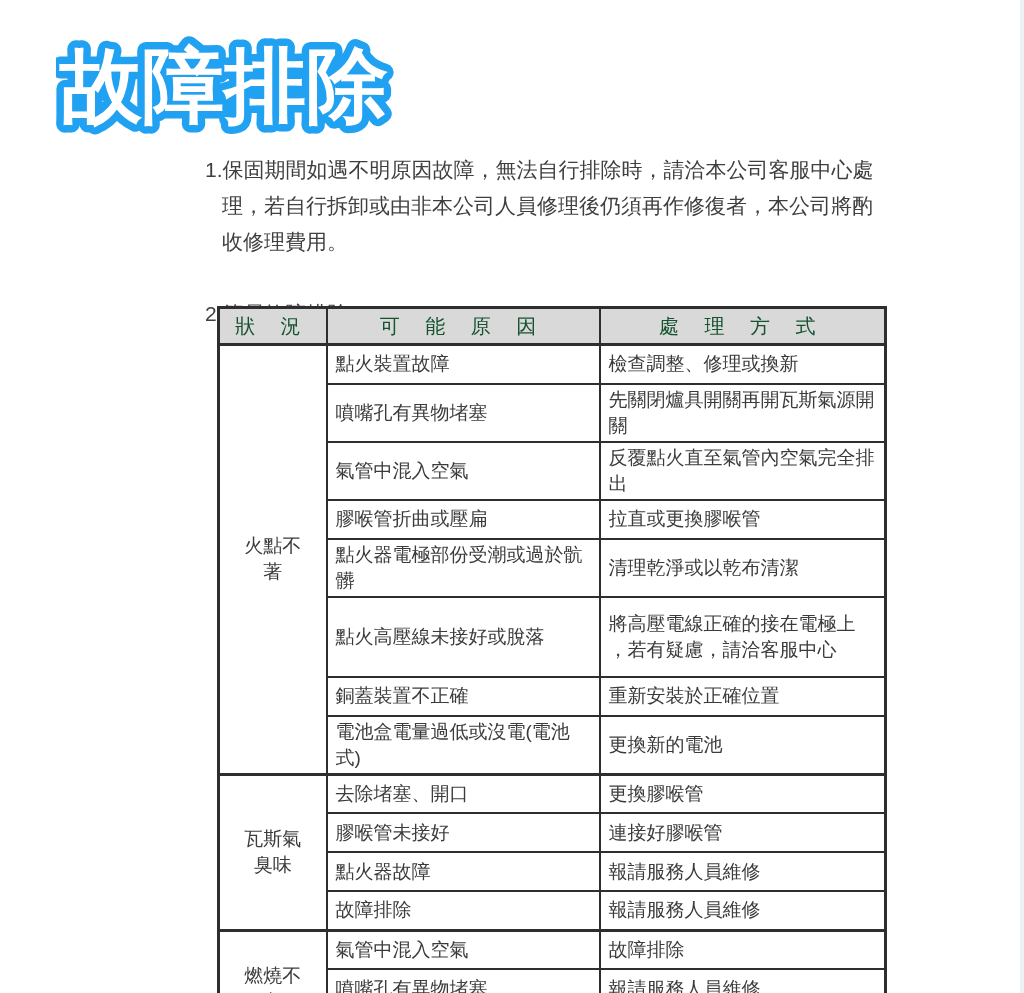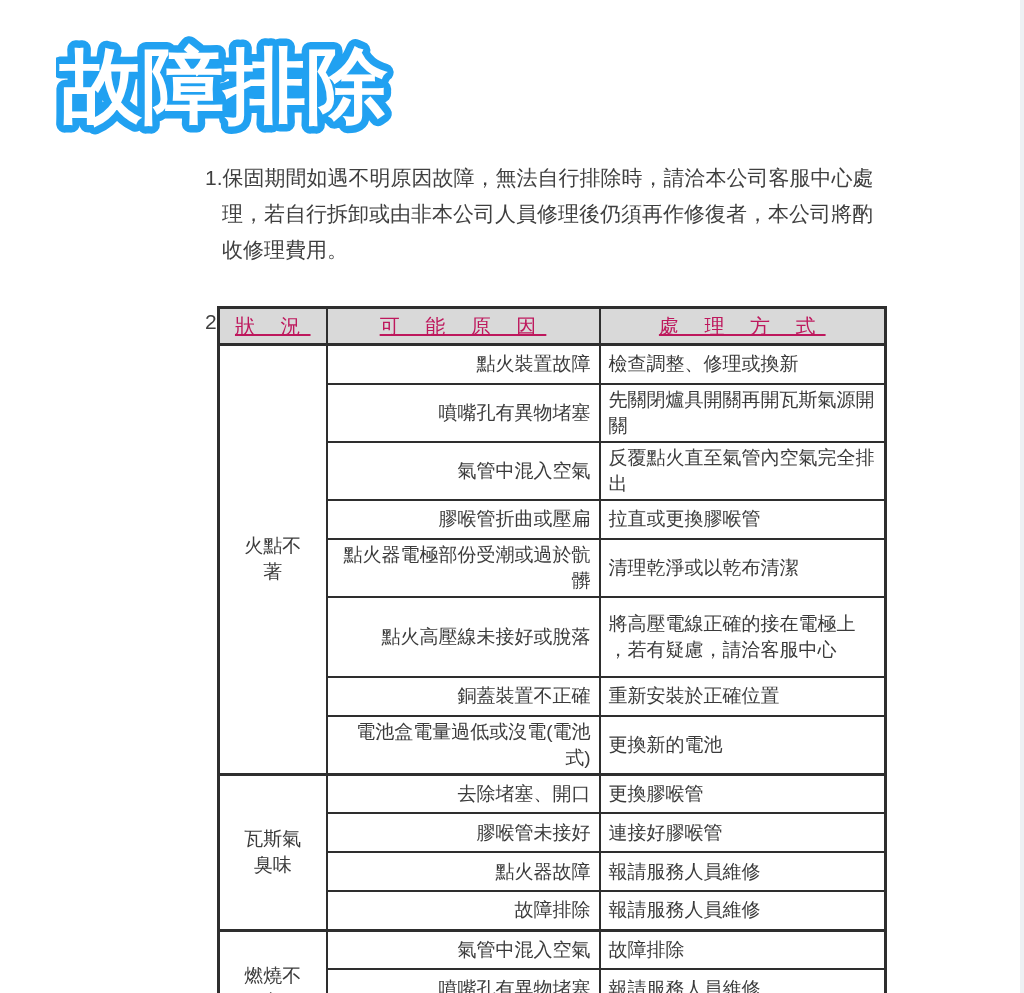--- a/index.html
+++ b/index.html
@@ -24,21 +24,21 @@
     stroke-linejoin:round;
     stroke-linecap:round;
   }
   
   .intro{
     position:absolute;left:205px;top:152px;width:678px;
     font-size:21px;line-height:36px;color:#3f3f3f;
   }
   .intro p{margin:0;}
   .intro .p1{
-    padding-left:17px;text-indent:-17px;margin-top:8px;
+    padding-left:17px;text-indent:-17px;
   }
   .intro .p2{
     margin-top:36px;
   }
   
   .tbl-wrap{
     position:absolute;left:217px;top:306px;
   }
   table{
     border-collapse:collapse;table-layout:fixed;
@@ -51,31 +51,30 @@
   th,td{
     border:2px solid #2e2e2e;
     padding:2px 8px;
     font-weight:normal;
     overflow:hidden;
   }
   table{border:3px solid #2e2e2e;}
   thead th{
     background:#d9d9d9;
     height:30px;
-    color:#be185d;
+    color:#14532d;
     letter-spacing:.5em;
     font-size:20px;
-    text-decoration:underline;
   }
   tbody tr{height:39px;}
   tr.tall{height:80px;}
   td.status{
     text-align:center;vertical-align:middle;padding:2px 18px;
   }
-  td.cause{text-align:right;}
+  td.cause{text-align:left;}
   td.action{text-align:left;white-space:pre-line;line-height:26px;}
   tr.section-start td{border-top-width:3px;}
 </style>
 </head>
 <body>
 
 <div class="right-edge"></div>
 
 <div class="title-wrap">
   <svg width="360" height="116" viewBox="0 0 360 116">

